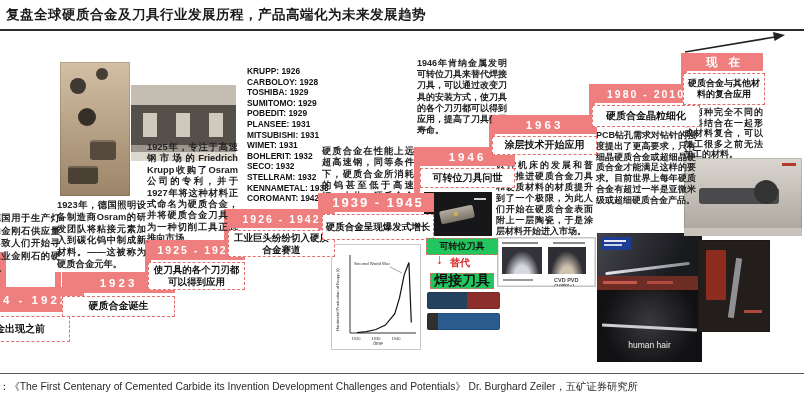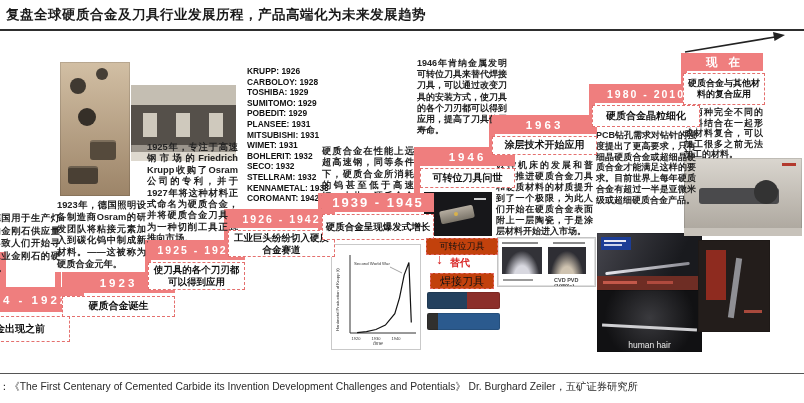--- a/index.html
+++ b/index.html
@@ -9,21 +9,21 @@
   .title{font-size:13.5px;font-weight:700;color:#1a1a1a;letter-spacing:.5px;}
   .rule{background:#2e2e2e;}
   .pink{background:#ef7e7e;color:#fff;font-weight:700;font-size:11.5px;letter-spacing:3px;
         display:flex;align-items:center;justify-content:center;z-index:3;white-space:nowrap;}
   .riser{background:#ef7e7e;width:6px;z-index:1;}
   .lbl{background:#fff;border:1.5px dashed #e4706e;color:#111;font-weight:700;font-size:10px;
        display:flex;align-items:center;justify-content:center;text-align:center;line-height:1.25;
        z-index:3;padding:1px 2px;box-sizing:border-box;}
   .body-txt{font-size:9.3px;line-height:12px;color:#222;font-weight:600;text-align:justify;z-index:2;}
   .companies{font-size:8.4px;line-height:10.6px;font-weight:700;color:#111;white-space:pre-line;}
-  .mini-lbl{background:#c2410c;border:1px dashed #e06a66;color:#111;font-weight:400;
+  .mini-lbl{background:#22c55e;border:1px dashed #e06a66;color:#111;font-weight:700;
             display:flex;align-items:center;justify-content:center;z-index:3;}
   .photo{box-shadow:0 0 0 1px rgba(0,0,0,.12) inset;overflow:hidden;}
   .cap-strip{position:absolute;left:0;right:0;bottom:0;background:#ded9cf;}
   .chart{background:#fff;border:1px solid #c9c9c9;}
   .red-txt{color:#d92525;font-weight:700;}
   .src{font-size:10.3px;color:#2b2b2b;white-space:nowrap;}
 </style>
 </head>
 <body>
 
@@ -102,21 +102,21 @@
   <div class="abs pink" style="left:420px;top:147px;width:95px;height:19px;">1946</div>
   <div class="abs lbl" style="left:420px;top:168px;width:95px;height:20px;">可转位刀具问世</div>
   <div class="abs photo" style="left:424px;top:192px;width:68px;height:44px;background:#17171a;">
     <div class="abs" style="left:16px;top:16px;width:34px;height:13px;border-radius:2px;background:linear-gradient(#b5ada0,#7a7469);transform:rotate(-12deg);"></div>
     <div class="abs" style="left:30px;top:20px;width:4px;height:4px;border-radius:50%;background:#d9b14a;"></div>
     <div class="abs" style="left:50px;top:6px;width:12px;height:2px;background:#cfcfcf;"></div>
   </div>
   <div class="abs mini-lbl" style="left:426px;top:238px;width:70px;height:15px;font-size:9px;">可转位刀具</div>
   <div class="abs red-txt" style="left:436px;top:252px;font-size:14px;line-height:14px;">↓</div>
   <div class="abs red-txt" style="left:450px;top:256px;font-size:10px;">替代</div>
-  <div class="abs mini-lbl" style="left:430px;top:273px;width:62px;height:14px;font-size:11px;">焊接刀具</div>
+  <div class="abs mini-lbl" style="left:430px;top:273px;width:62px;height:14px;font-size:14px;">焊接刀具</div>
   <div class="abs photo" style="left:427px;top:292px;width:73px;height:17px;border-radius:2px;background:linear-gradient(90deg,#24415e 0 55%,#8c2f2a 55% 100%);"></div>
   <div class="abs photo" style="left:427px;top:313px;width:73px;height:17px;border-radius:2px;background:linear-gradient(90deg,#31302e 0 15%,#2b5a8e 15% 100%);"></div>
 
   <div class="abs riser" style="left:489px;top:115px;height:48px;"></div>
   <div class="abs pink" style="left:492px;top:115px;width:105px;height:19px;">1963</div>
   <div class="abs lbl" style="left:492px;top:136px;width:105px;height:19px;">涂层技术开始应用</div>
   <div class="abs body-txt" style="left:496px;top:160px;width:97px;line-height:11px;font-size:9px;">数控机床的发展和普及，推进硬质合金刀具和硬质材料的材质提升到了一个极限，为此人们开始在硬质合金表面附上一层陶瓷，于是涂层材料开始进入市场。</div>
   <div class="abs photo" style="left:497px;top:237px;width:99px;height:50px;background:#fff;border:1px solid #c4c4c4;box-sizing:border-box;">
     <div class="abs" style="left:4px;top:4px;width:36px;height:2px;background:#8a8a8a;"></div>
     <div class="abs" style="left:55px;top:4px;width:32px;height:2px;background:#8a8a8a;"></div>
@@ -136,21 +136,21 @@
       <div class="abs" style="left:3px;top:7px;width:18px;height:2px;background:#cdd4ea;"></div>
     </div>
     <div class="abs" style="left:8px;top:34px;width:85px;height:3px;border-radius:2px;background:linear-gradient(90deg,#e8e8ee,#8a8a92);transform:rotate(-7deg);"></div>
     <div class="abs" style="right:8px;bottom:9px;font-size:8px;color:#f0f0f0;font-weight:700;">20 μm</div>
     <div class="abs" style="right:8px;bottom:5px;width:26px;height:2px;background:#fff;"></div>
   </div>
   <div class="abs" style="left:597px;top:276px;width:105px;height:14px;background:#6e2d24;">
     <div class="abs" style="left:6px;top:5px;width:34px;height:3px;background:#c4584a;"></div>
     <div class="abs" style="left:50px;top:5px;width:26px;height:3px;background:#b04a3e;"></div>
   </div>
-  <div class="abs photo" style="left:597px;top:290px;width:105px;height:62px;background:radial-gradient(circle at 50% 45%,#3a3a3e,#111113 72%);">
+  <div class="abs photo" style="left:597px;top:290px;width:105px;height:72px;background:radial-gradient(circle at 50% 45%,#3a3a3e,#111113 72%);">
     <div class="abs" style="left:5px;top:36px;width:95px;height:2.5px;background:#cfcfd2;transform:rotate(3deg);"></div>
     <div class="abs" style="left:0;top:50px;width:105px;text-align:center;font-size:8.5px;color:#ececec;">human hair</div>
   </div>
 
   <svg class="abs" style="left:655px;top:28px;" width="149" height="30" viewBox="0 0 149 30">
     <line x1="30" y1="24" x2="120" y2="9" stroke="#222" stroke-width="1.6"></line>
     <polygon points="118,4 130,7 119.5,13" fill="#222"></polygon>
   </svg>
   <div class="abs riser" style="left:681px;top:53px;height:48px;"></div>
   <div class="abs pink" style="left:687px;top:53px;width:76px;height:18px;letter-spacing:4px;">现 在</div>

